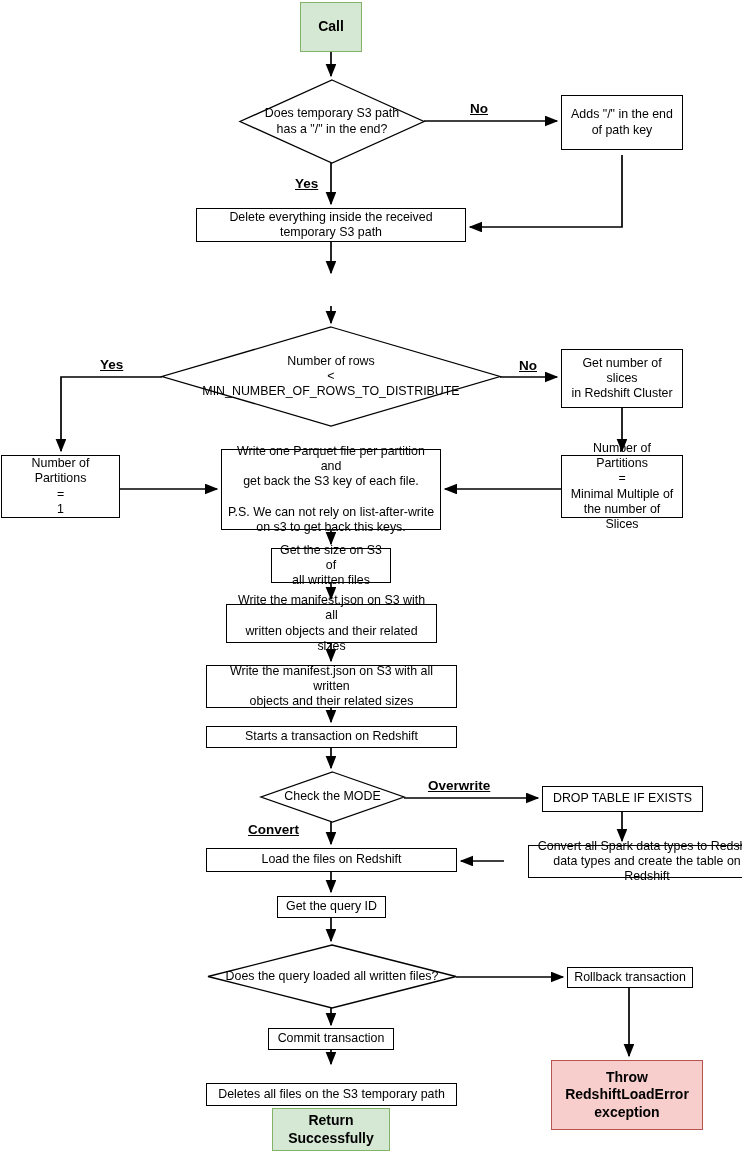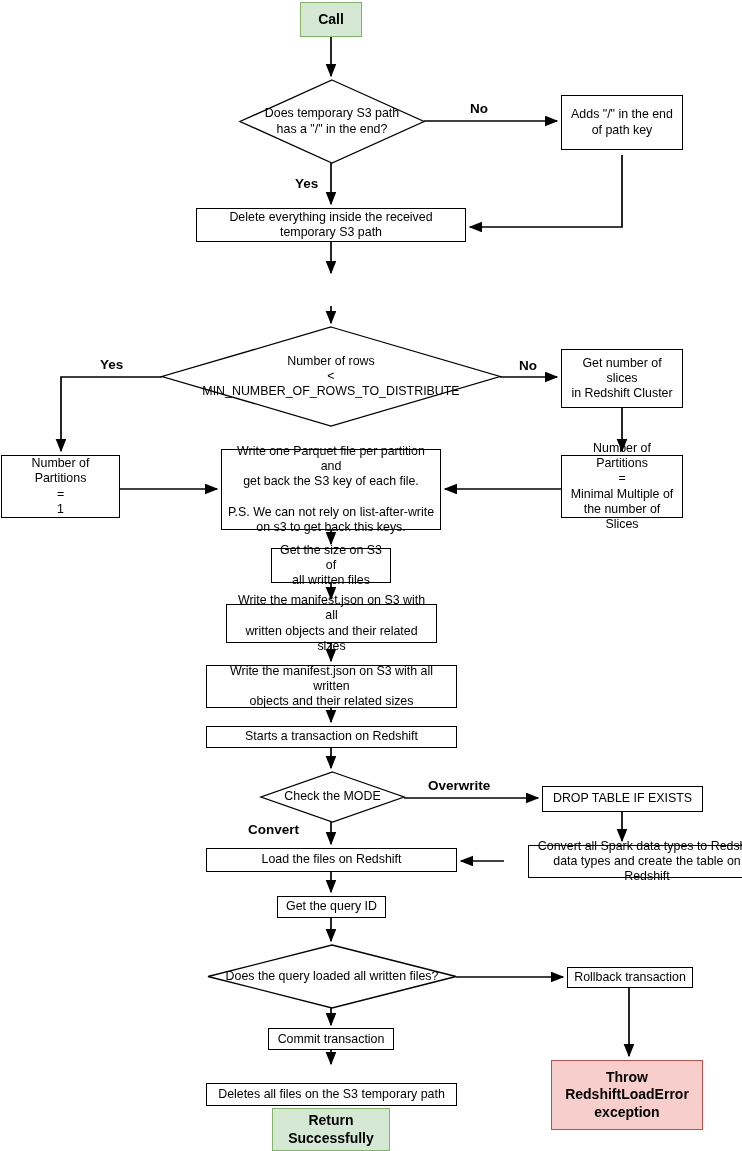--- a/index.html
+++ b/index.html
@@ -59,20 +59,21 @@
     line-height:1.22;
     color:#000000;
     white-space:pre-line;
   }
   .edge-label{
     position:absolute;
     font-size:13.5px;
     font-weight:bold;
     color:#000000;
     white-space:nowrap;
+    text-decoration:underline;
   }
 </style>
 </head>
 <body>
 
 <div id="canvas">
 
   <svg id="edges" viewBox="0 0 742 1151">
     <defs>
       <marker id="ah" markerWidth="9" markerHeight="9" refX="7.2" refY="3.2" orient="auto" markerUnits="strokeWidth">
@@ -130,21 +131,21 @@
       <path d="M629,988 L629,1056"></path>
 
       <path d="M331,1008 L331,1025"></path>
 
       <path d="M331,1050 L331,1064"></path>
 
       <path d="M331,1091 L331,1104"></path>
     </g>
   </svg>
 
-  <div class="node green" style="left:300px; top:2px; width:62px; height:35px;">
+  <div class="node green" style="left:300px; top:2px; width:62px; height:50px;">
     <span>Call</span>
   </div>
 
   <div class="diamond-wrap" style="left:240px; top:80px; width:184px; height:83px;">
     <svg viewBox="0 0 184 83" preserveAspectRatio="none">
       <polygon points="92,0 184,41.5 92,83 0,41.5" fill="#ffffff" stroke="#000000" stroke-width="1.3"></polygon>
     </svg>
     <div class="diamond-label">Does temporary S3 path
 has a "/" in the end?</div>
   </div>
@@ -242,21 +243,21 @@
     <svg viewBox="0 0 248 63" preserveAspectRatio="none">
       <polygon points="124,0 248,31.5 124,63 0,31.5" fill="#ffffff" stroke="#000000" stroke-width="1.3"></polygon>
     </svg>
     <div class="diamond-label">Does the query loaded all written files?</div>
   </div>
 
   <div class="node" style="left:567px; top:967px; width:126px; height:21px;">
     <span>Rollback transaction</span>
   </div>
 
-  <div class="node" style="left:268px; top:1028px; width:126px; height:22px;align-items:flex-end;">
+  <div class="node" style="left:268px; top:1028px; width:126px; height:22px;">
     <span>Commit transaction</span>
   </div>
 
   <div class="node" style="left:206px; top:1068px; width:251px; height:23px;margin-top:15px;">
     <span>Deletes all files on the S3 temporary path</span>
   </div>
 
   <div class="node pink" style="left:551px; top:1060px; width:152px; height:70px;">
     <span>Throw
 RedshiftLoadError

